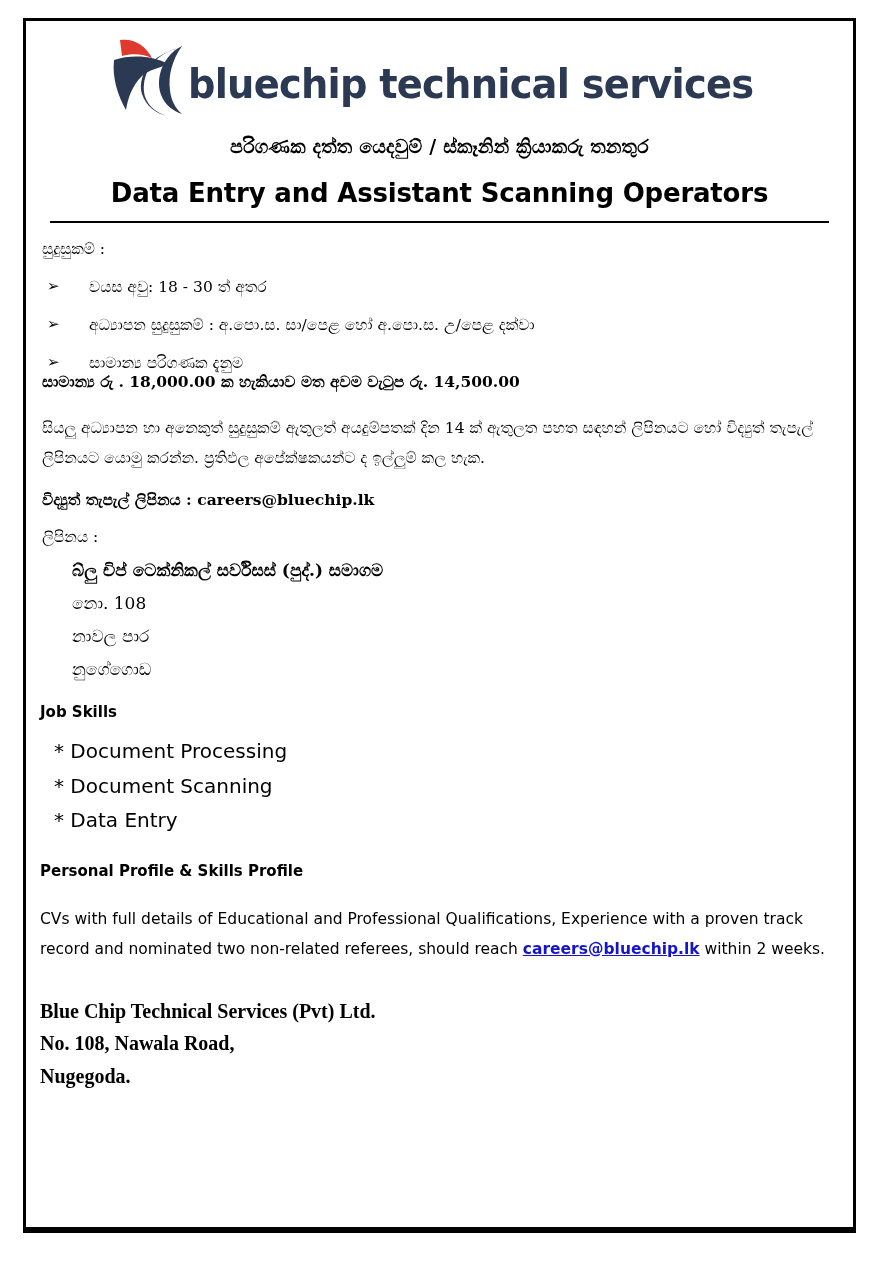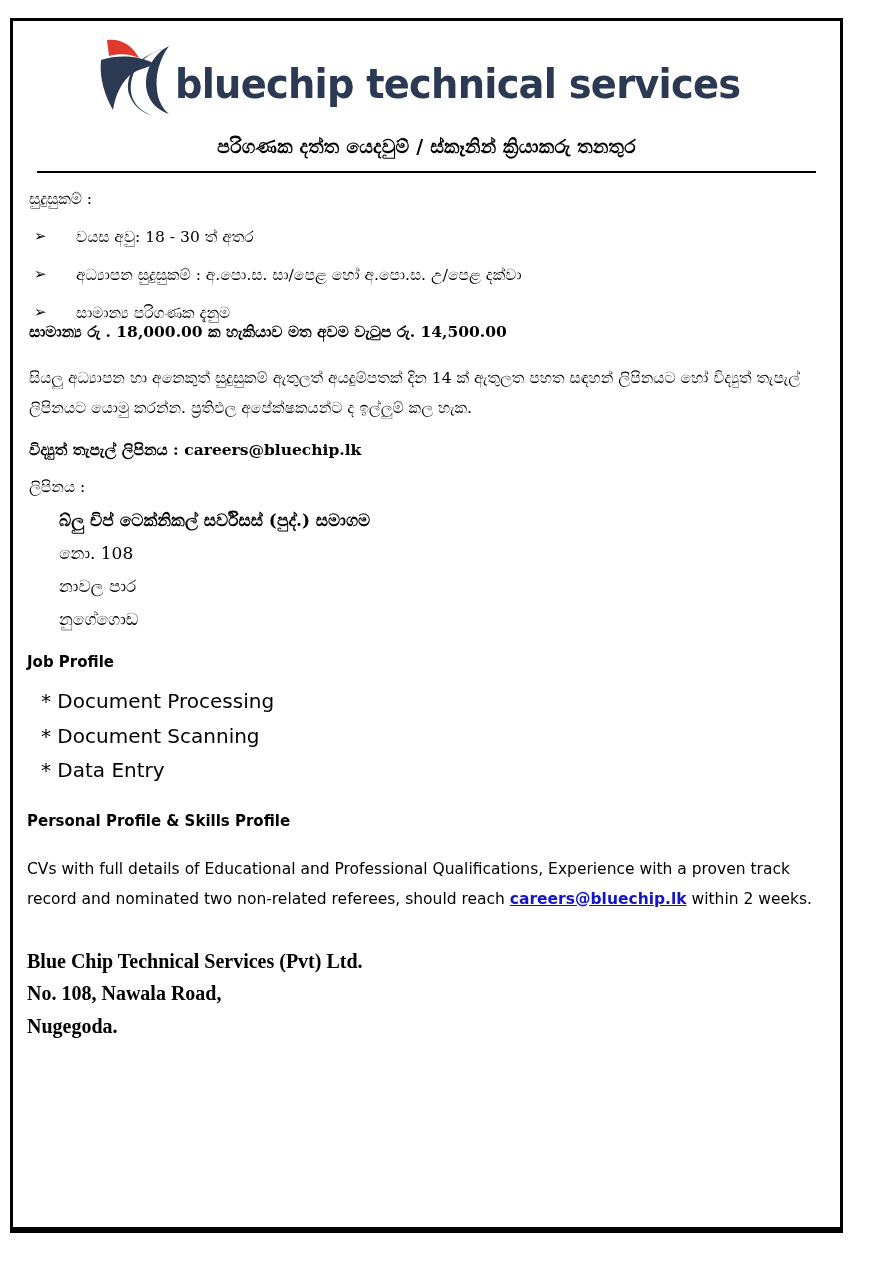--- a/index.html
+++ b/index.html
@@ -10,21 +10,21 @@
   body {
     width: 879px;
     height: 1270px;
     font-family: "Liberation Sans", sans-serif;
     color: #000000;
     overflow: hidden;
   }
 
   #page {
     position: absolute;
-    left: 10px;
+    left: 23px;
     top: 18px;
     width: 833px;
     height: 1215px;
     border: 3px solid #000000;
     border-bottom-width: 6px;
     box-sizing: border-box;
     background: #ffffff;
   }
 
   .inner {
@@ -193,20 +193,21 @@
           <path d="M18 6 C32 4 44 12 50 24 C42 20 30 19 20 22 Z" fill="#e03a2f"></path>
           <path d="M12 26 C30 20 52 22 66 30 C58 34 46 36 40 42 C30 52 26 64 24 76 C16 62 10 44 12 26 Z" fill="#2b3a52"></path>
           <path d="M78 14 C58 18 44 32 42 50 C40 66 50 78 66 82 C54 80 44 72 40 60 C36 46 44 30 58 22 C64 18 71 15 78 14 Z" fill="#2b3a52"></path>
           <path d="M80 12 C70 26 66 42 68 56 C69 66 73 74 80 80 C62 74 54 58 58 40 C61 28 69 17 80 12 Z" fill="#2b3a52"></path>
         </svg>
       </div>
       <div class="logo-word">bluechip technical services</div>
     </div>
 
     <div class="title-si">පරිගණක දත්ත යෙදවුම් / ස්කෑනින් ක්‍රියාකරු තනතුර</div>
+    <div class="title-en">Data Entry and Assistant Scanning Operators</div>
     <hr class="rule">
 
     <div class="body-si">
 
       <div class="lbl">සුදුසුකම් :</div>
 
       <div class="bullet-row">
         <span class="bullet-arrow">➢</span>
         <span class="bullet-text">වයස අවු: 18 - 30 ත් අතර</span>
       </div>
@@ -229,21 +230,21 @@
 
       <div class="addr-label">ලිපිනය :</div>
       <div class="addr-block">
         <div class="co">බ්ලු චිප් ටෙක්නිකල් සර්විසස් (පුද්.) සමාගම</div>
         <div>නො. 108</div>
         <div>නාවල පාර</div>
         <div>නුගේගොඩ</div>
       </div>
     </div>
 
-    <div class="sec-head">Job Profile</div>
+    <div class="sec-head">Job Skills</div>
     <div class="star-list">
       <div>*  Document Processing</div>
       <div>*  Document Scanning</div>
       <div>*  Data Entry</div>
     </div>
 
     <div class="sec-head">Personal Profile &amp; Skills Profile</div>
 
     <div class="cv-para">
       <span>CVs with full details of Educational and Professional Qualifications, Experience with a proven track record and nominated two non-related referees, should reach </span><span class="cv-link">careers@bluechip.lk</span><span> within 2 weeks.</span>

